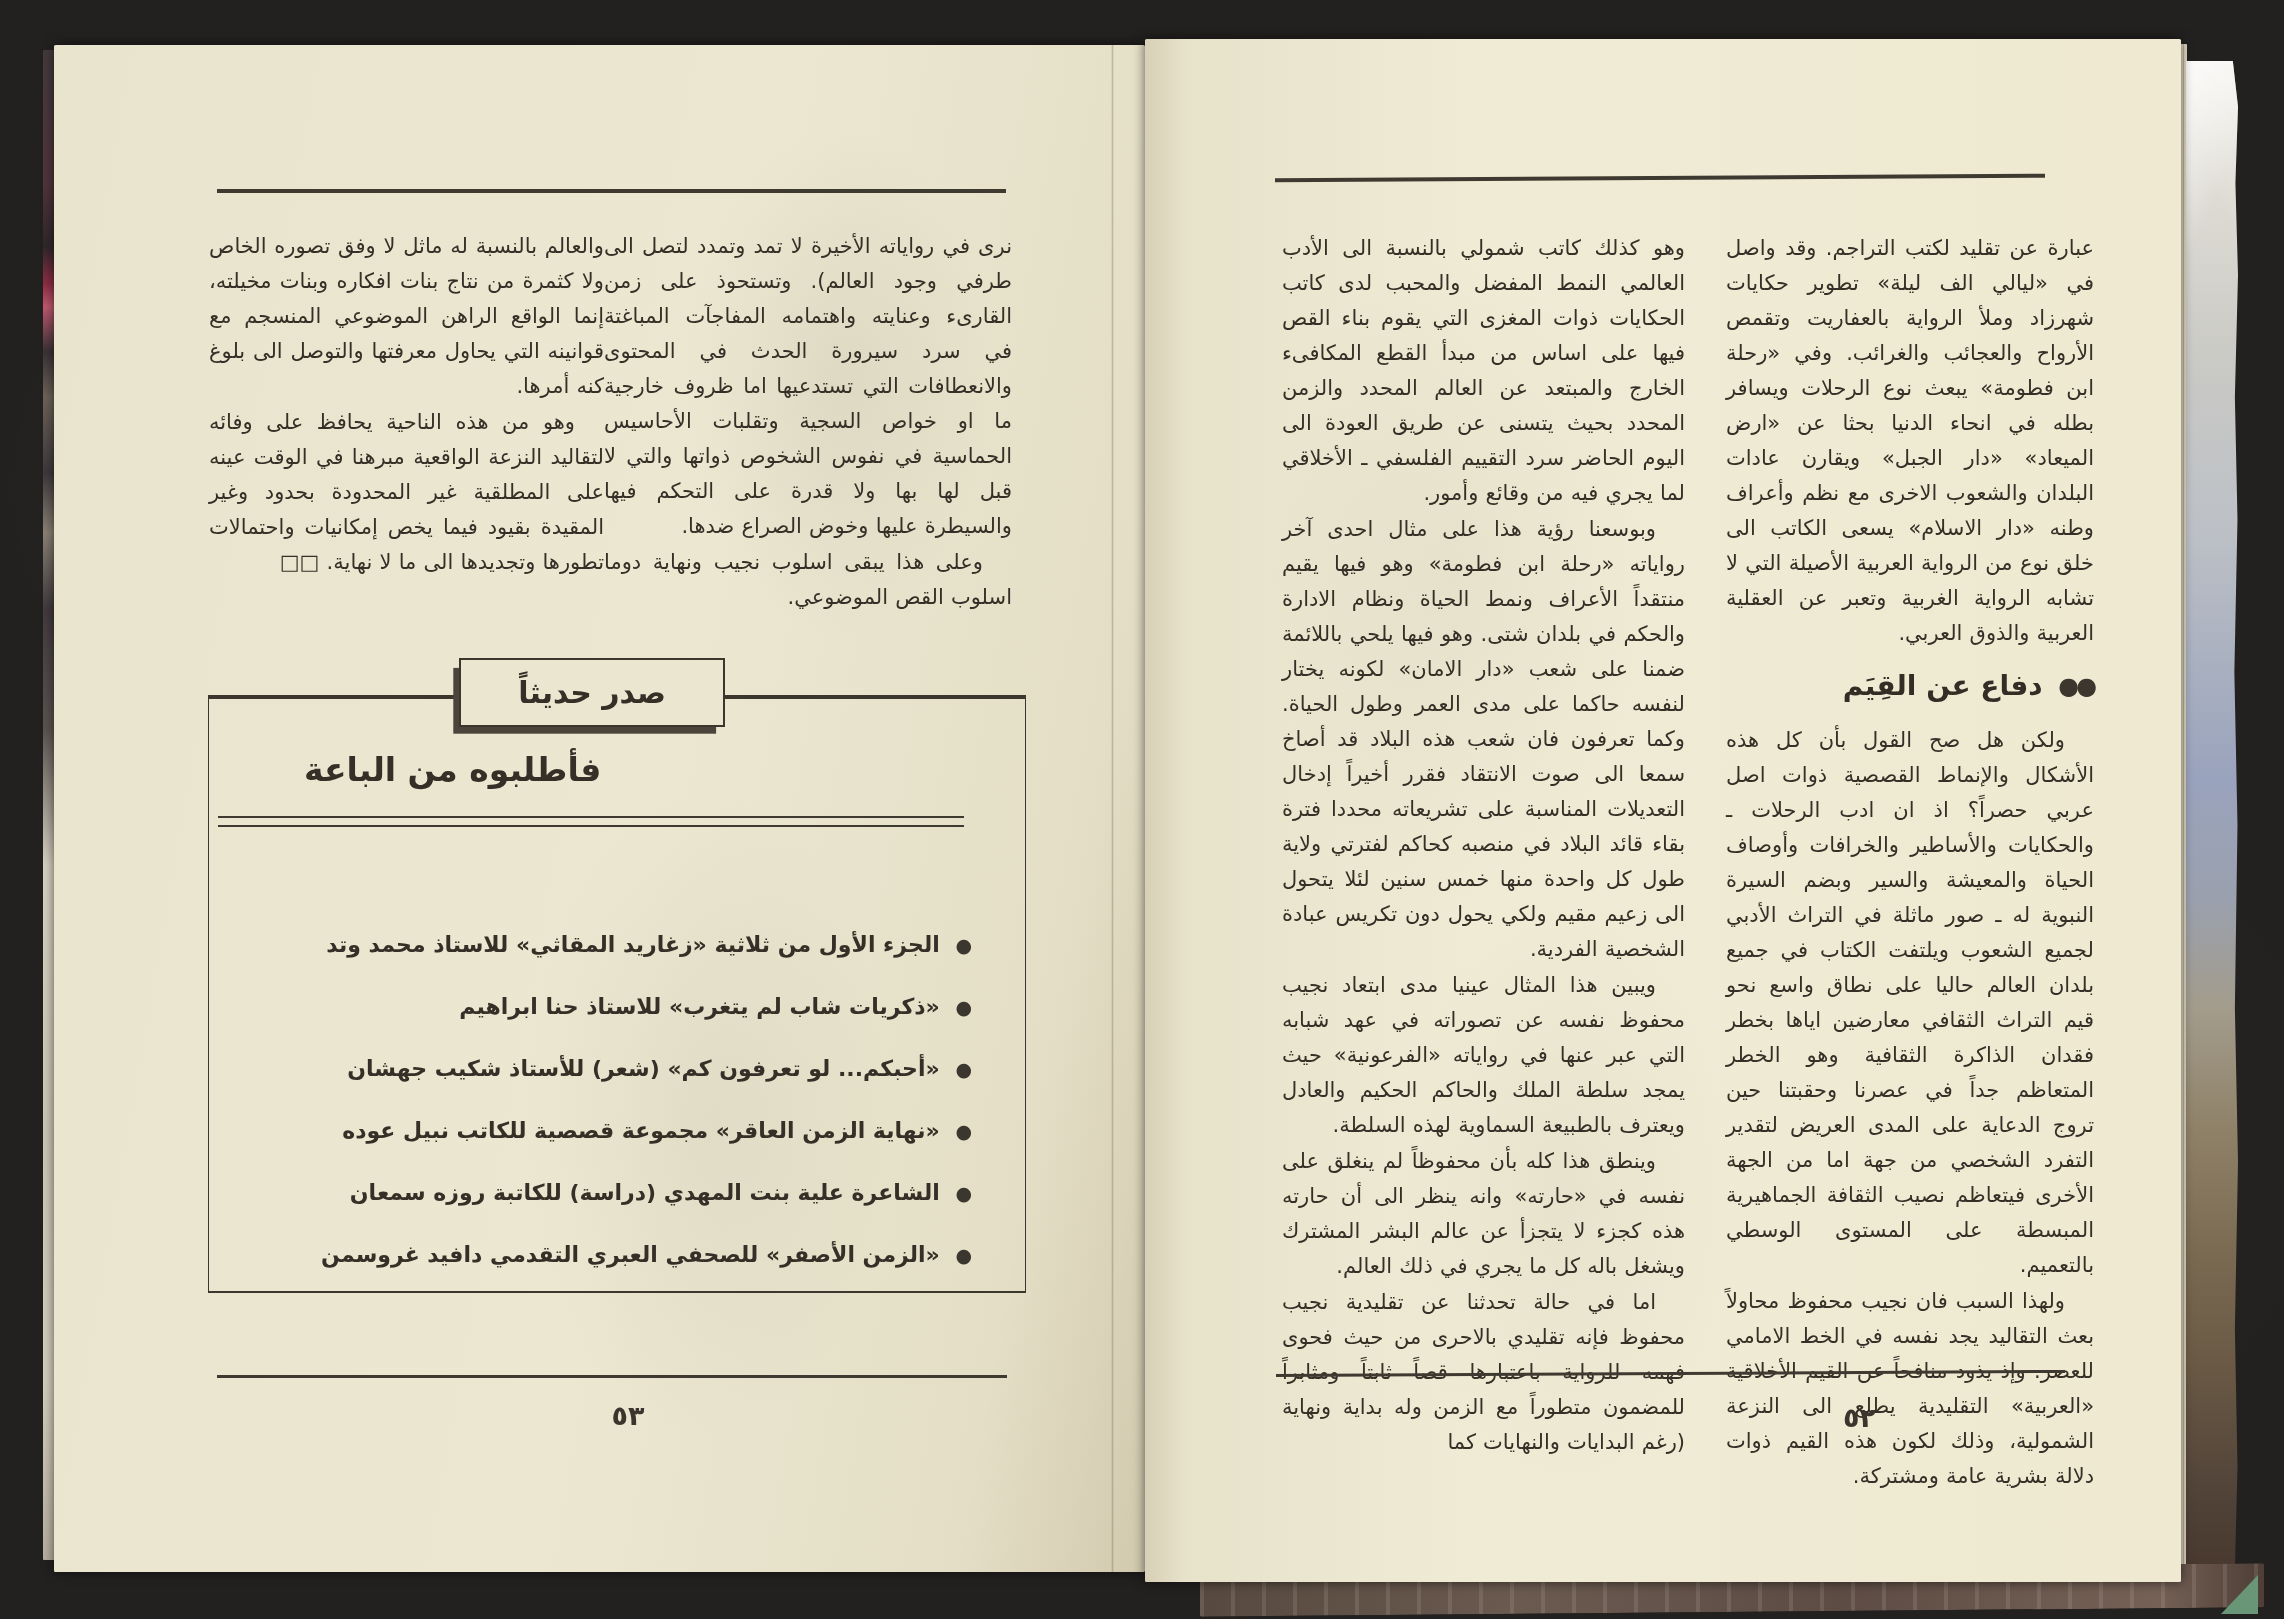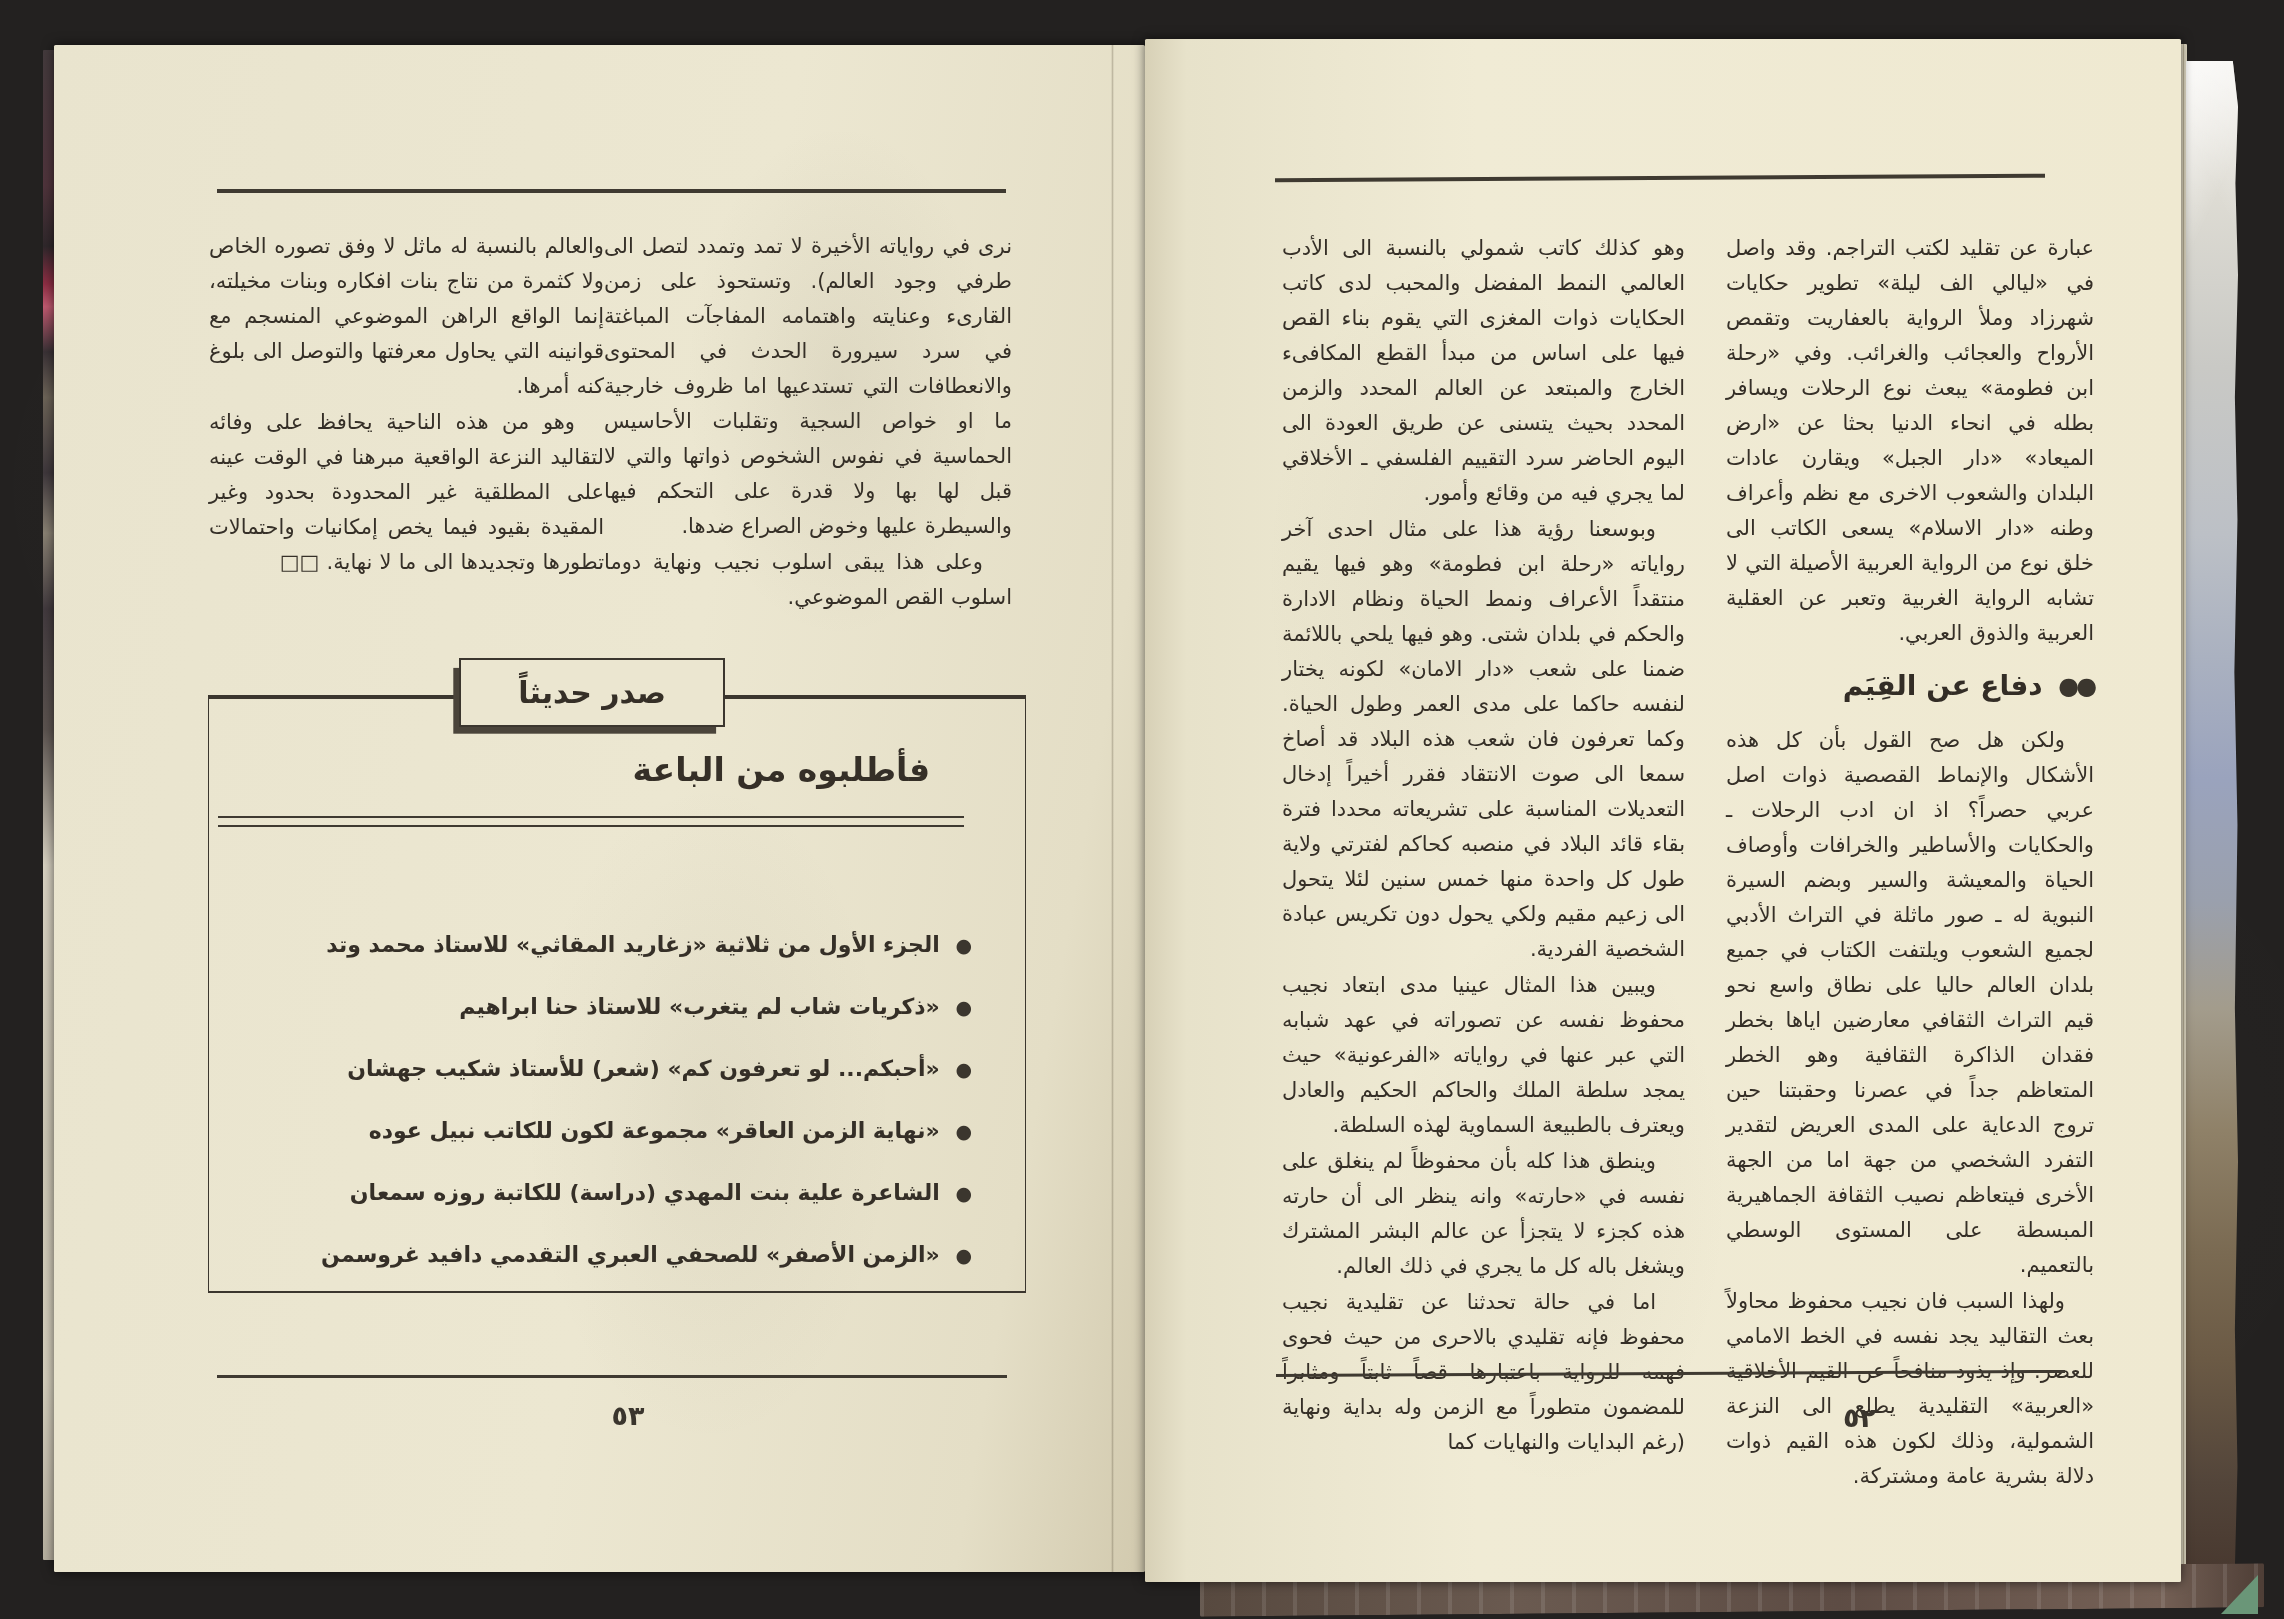--- a/index.html
+++ b/index.html
@@ -30,21 +30,21 @@
     word-spacing:0.5px;}
   .para + .para{margin-top:1px;}
   .indent{text-indent:29px;}
   
   .ad-outer{position:absolute;left:154px;top:650px;width:816px;height:592px;
     border:1.6px solid #3b362e;border-top:4.7px solid #3b362e;border-bottom:2.6px solid #3b362e;}
   .ad-titlebox{position:absolute;left:405px;top:613px;width:262px;height:65px;
     background:#ebe6d0;border:2.1px solid #3b362e;box-shadow:-7.3px 8.3px 0 -1.6px #4a443a;
     display:flex;align-items:center;justify-content:center;z-index:3;}
   .ad-title{font-size:30px;font-weight:bold;color:#352f27;direction:rtl;}
-  .ad-subtitle{position:absolute;left:250px;top:705px;width:626px;text-align:right;
+  .ad-subtitle{position:absolute;left:250px;top:705px;width:626px;text-align:left;
     font-size:33px;font-weight:bold;color:#352f27;direction:rtl;}
   .ad-doublerule{position:absolute;left:164px;top:771px;width:746px;height:6.8px;
     border-top:2.6px solid #3f3a31;border-bottom:2.6px solid #3f3a31;}
   .ad-items{position:absolute;left:177px;top:883px;width:741px;display:flex;
     flex-direction:column;gap:28px;direction:rtl;}
   .ad-item{display:flex;align-items:baseline;font-size:22px;line-height:33px;
     font-weight:bold;color:#352f27;}
   .ad-bullet{font-size:19px;margin-left:15.7px;flex:0 0 auto;color:#3b362e;}
   
   .vals-heading{display:flex;align-items:center;direction:rtl;margin:18px 0 21px 0;}
@@ -121,21 +121,21 @@
       <div class="ad-item">
         <span class="ad-bullet">●</span>
         <span>«ذكريات شاب لم يتغرب» للاستاذ حنا ابراهيم</span>
       </div>
       <div class="ad-item">
         <span class="ad-bullet">●</span>
         <span>«أحبكم... لو تعرفون كم» (شعر) للأستاذ شكيب جهشان</span>
       </div>
       <div class="ad-item">
         <span class="ad-bullet">●</span>
-        <span>«نهاية الزمن العاقر» مجموعة لكون للكاتب نبيل عوده</span>
+        <span>«نهاية الزمن العاقر» مجموعة قصصية للكاتب نبيل عوده</span>
       </div>
       <div class="ad-item">
         <span class="ad-bullet">●</span>
         <span>الشاعرة علية بنت المهدي (دراسة) للكاتبة روزه سمعان</span>
       </div>
       <div class="ad-item">
         <span class="ad-bullet">●</span>
         <span>«الزمن الأصفر» للصحفي العبري التقدمي دافيد غروسمن</span>
       </div>
     </div>

